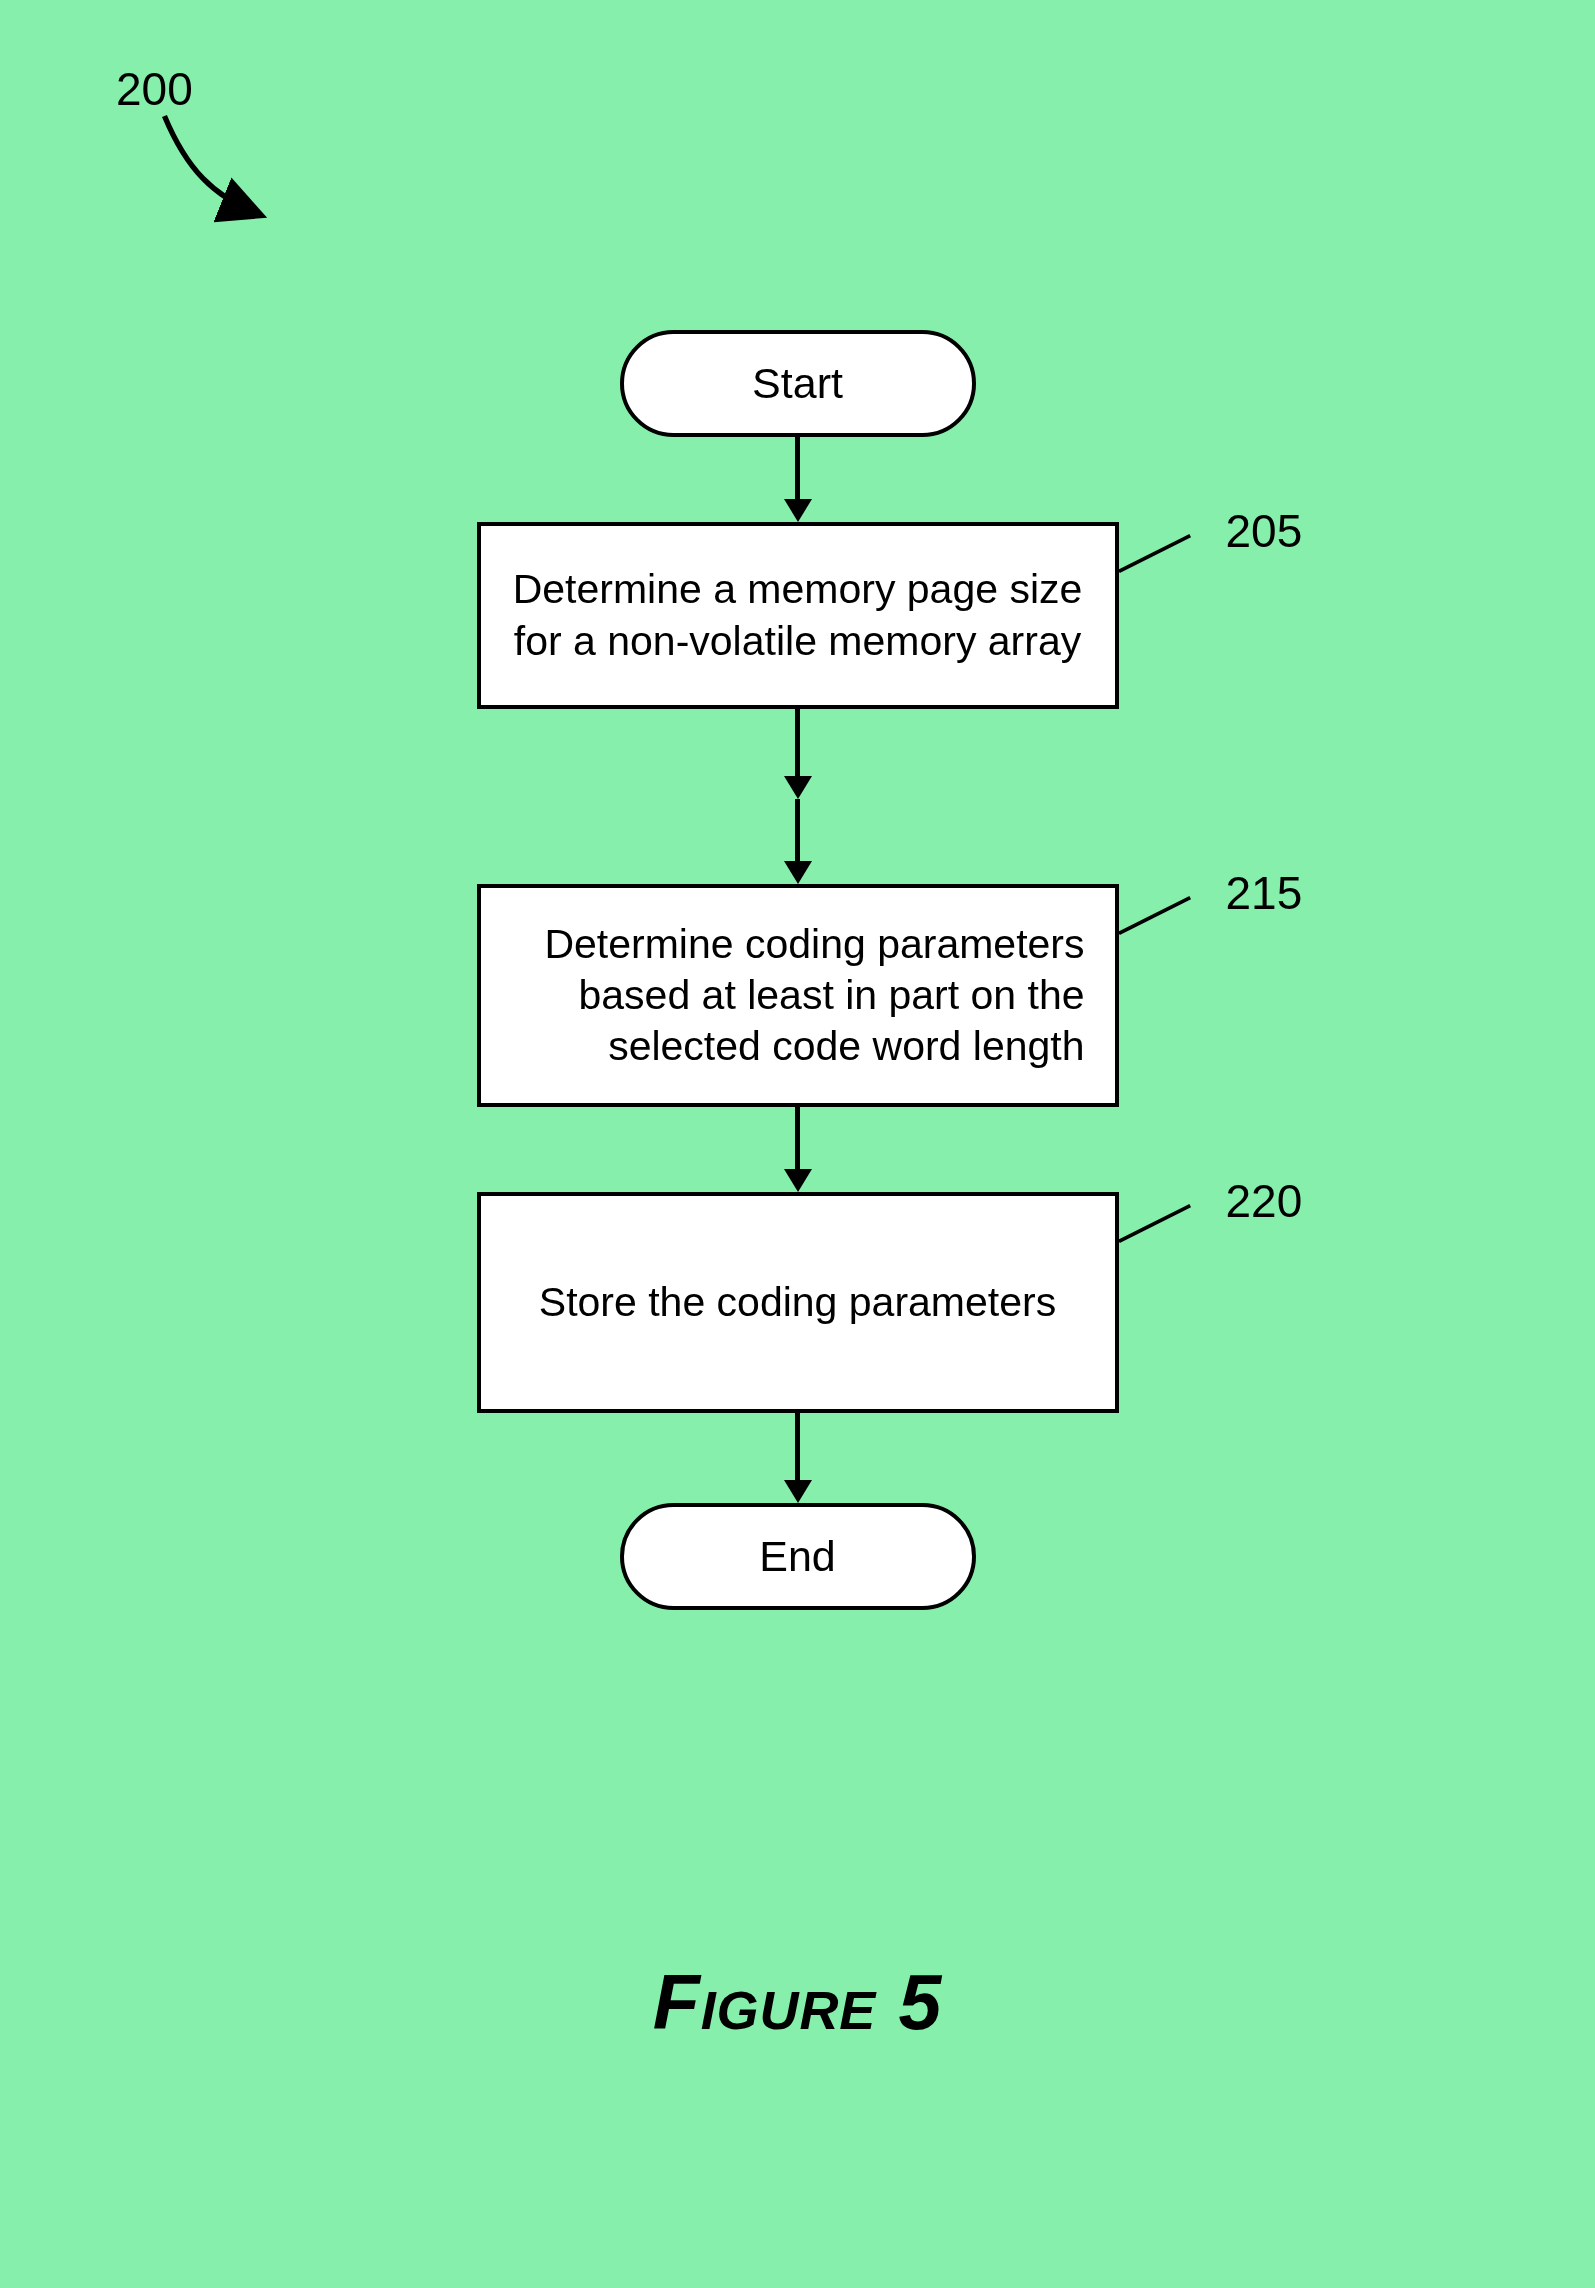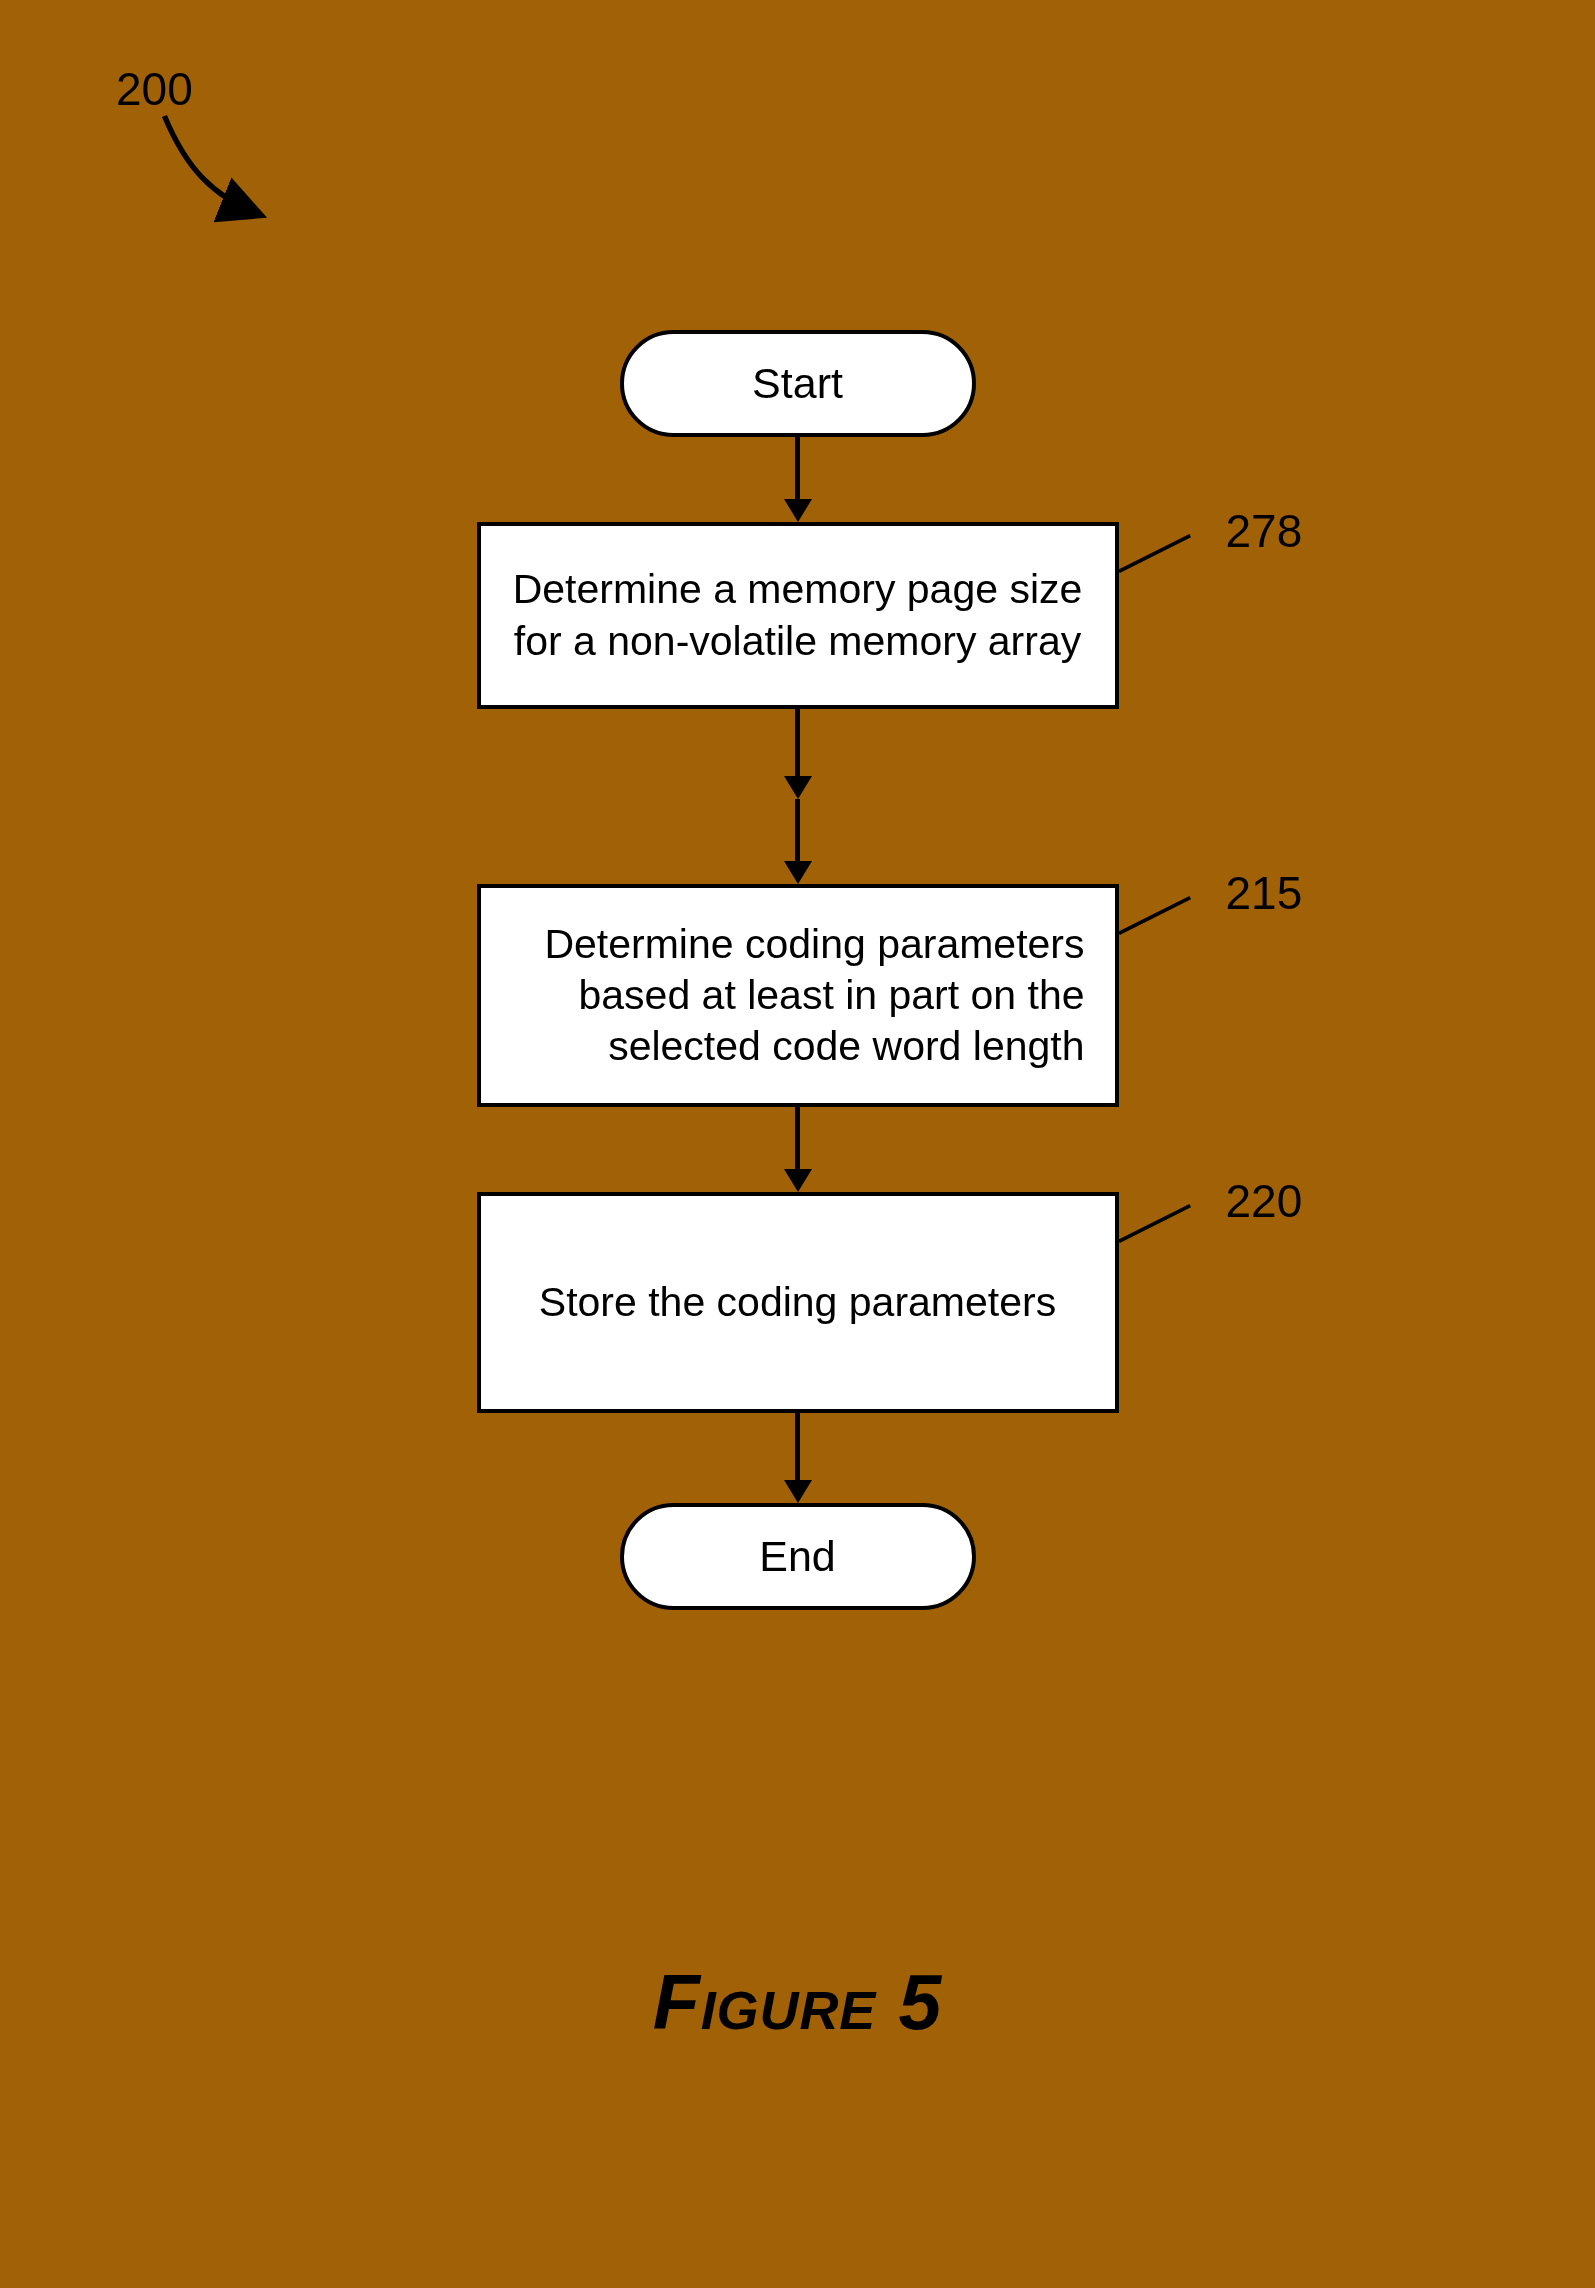--- a/index.html
+++ b/index.html
@@ -5,21 +5,21 @@
   html, body {
     margin: 0;
     padding: 0;
     background: #ffffff;
     font-family: "Segoe UI", "Helvetica Neue", Arial, sans-serif;
   }
   .page {
     position: relative;
     width: 1595px;
     height: 2288px;
-    background: #a16207;
+    background: #86efac;
   }
   .figure-ref {
     position: absolute;
     top: 62px;
     left: 116px;
     font-size: 46px;
     color: #000;
   }
   .ref-arrow {
     position: absolute;
@@ -137,21 +137,21 @@
         <div class="head"></div>
     </div>
 
     <div class="node-row">
       <div class="process h2">
         <span>Determine a memory page size for a non-volatile memory array</span>
       </div>
       <svg class="leader" style="left:642px; top:9px" width="89" height="45" viewBox="0 0 100 50">
         <line x1="0" y1="45" x2="80" y2="5" stroke="#000" stroke-width="4"></line>
       </svg>
-      <div class="step-label" style="left:749px; top:-18px">278</div>
+      <div class="step-label" style="left:749px; top:-18px">205</div>
     </div>
 
     <div class="arrow-down">
       <div class="shaft" style="height:67px"></div>
         <div class="head"></div>
     </div>
 
 
     <div class="arrow-down">
       <div class="shaft" style="height:62px"></div>

